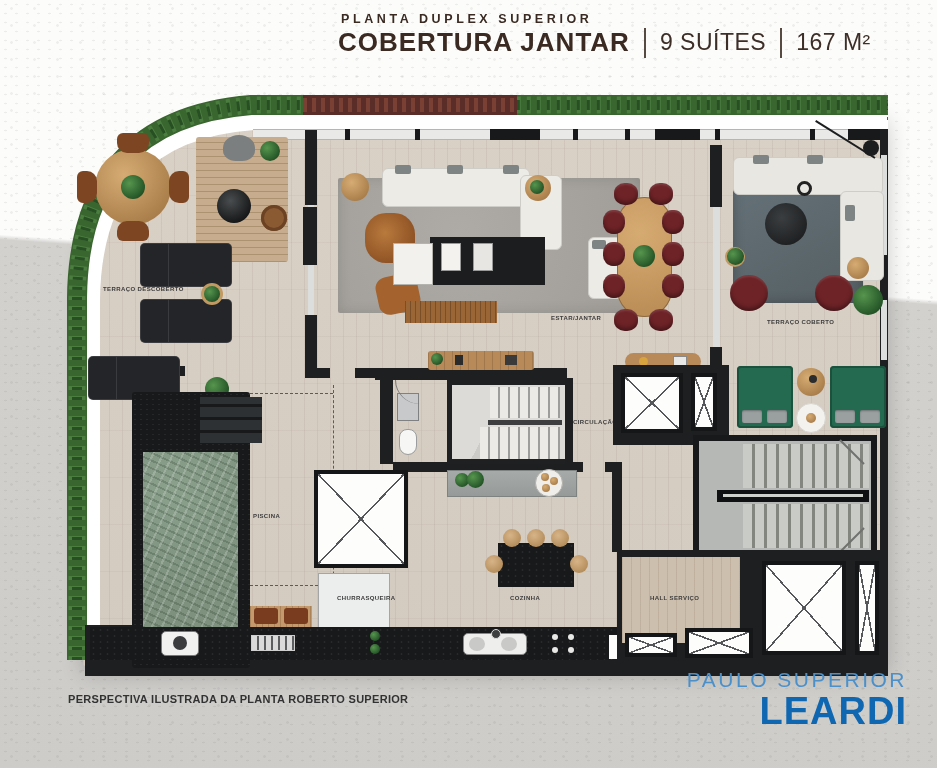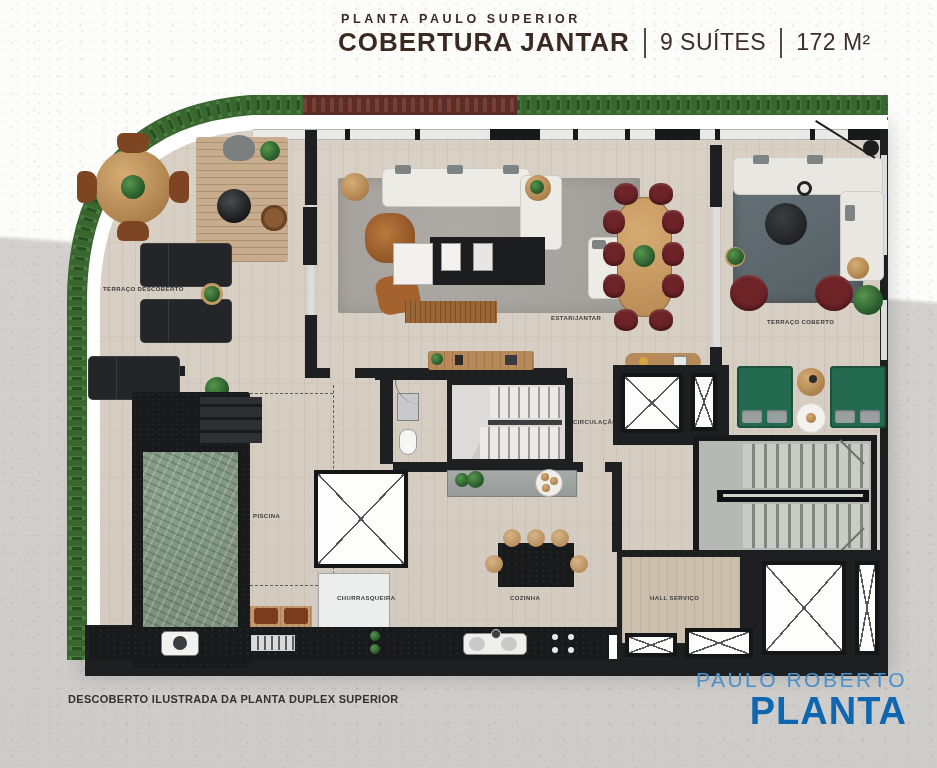--- a/index.html
+++ b/index.html
@@ -73,27 +73,27 @@
   .logo-top{font-size:21px;letter-spacing:2.5px;color:#4c90ca;font-weight:500;margin-bottom:2px}
   .logo-name{font-size:38px;font-weight:800;color:#0f67b1;letter-spacing:1px}
 </style>
 </head>
 <body>
 
 <div class="page">
   <div class="speckle"></div>
 
   <header class="titleblock">
-    <div class="subtitle">PLANTA PAULO SUPERIOR</div>
+    <div class="subtitle">PLANTA DUPLEX SUPERIOR</div>
     <div class="titlerow">
       <span class="bigtitle">COBERTURA JANTAR</span>
       <span class="tdiv"></span>
       <span class="tinfo">9 SUÍTES</span>
       <span class="tdiv"></span>
-      <span class="tinfo">172 M²</span>
+      <span class="tinfo">167 M²</span>
     </div>
   </header>
 
   <div id="plan">
     <div class="floor"></div>
 
     <svg class="hedges" width="828" height="591">
       <path d="M 20 575 L 20 215 Q 22 42 188 30 L 823 30" stroke="#ffffff" stroke-width="30" fill="none"></path>
       <path d="M 12 575 L 12 213 Q 14 34 186 20 L 823 20" stroke="#39652f" stroke-width="20" fill="none"></path>
       <path d="M 12 575 L 12 213 Q 14 34 186 20 L 823 20" stroke="#4b7d3f" stroke-width="17" fill="none" stroke-dasharray="4 6"></path>
@@ -306,18 +306,18 @@
     <div style="position:absolute;left:404px;top:552px;width:16px;height:14px;border-radius:50%;background:#c9c9c7"></div>
     <div style="position:absolute;left:436px;top:552px;width:16px;height:14px;border-radius:50%;background:#c9c9c7"></div>
     <div style="position:absolute;left:426px;top:544px;width:8px;height:8px;border-radius:50%;background:#3c3e40;border:1px solid #ddd"></div>
     <div style="position:absolute;left:487px;top:549px;width:6px;height:6px;border-radius:50%;background:#e8e8e6"></div>
     <div style="position:absolute;left:503px;top:549px;width:6px;height:6px;border-radius:50%;background:#e8e8e6"></div>
     <div style="position:absolute;left:487px;top:562px;width:6px;height:6px;border-radius:50%;background:#e8e8e6"></div>
     <div style="position:absolute;left:503px;top:562px;width:6px;height:6px;border-radius:50%;background:#e8e8e6"></div>
     <div style="position:absolute;left:544px;top:550px;width:8px;height:24px;background:#fdfdfc"></div>
   </div>
 
-  <div class="caption">DESCOBERTO ILUSTRADA DA PLANTA DUPLEX SUPERIOR</div>
+  <div class="caption">PERSPECTIVA ILUSTRADA DA PLANTA ROBERTO SUPERIOR</div>
   <div class="logo">
-    <div class="logo-top">PAULO ROBERTO</div>
-    <div class="logo-name">PLANTA</div>
+    <div class="logo-top">PAULO SUPERIOR</div>
+    <div class="logo-name">LEARDI</div>
   </div>
 </div>
 
 </body></html>

